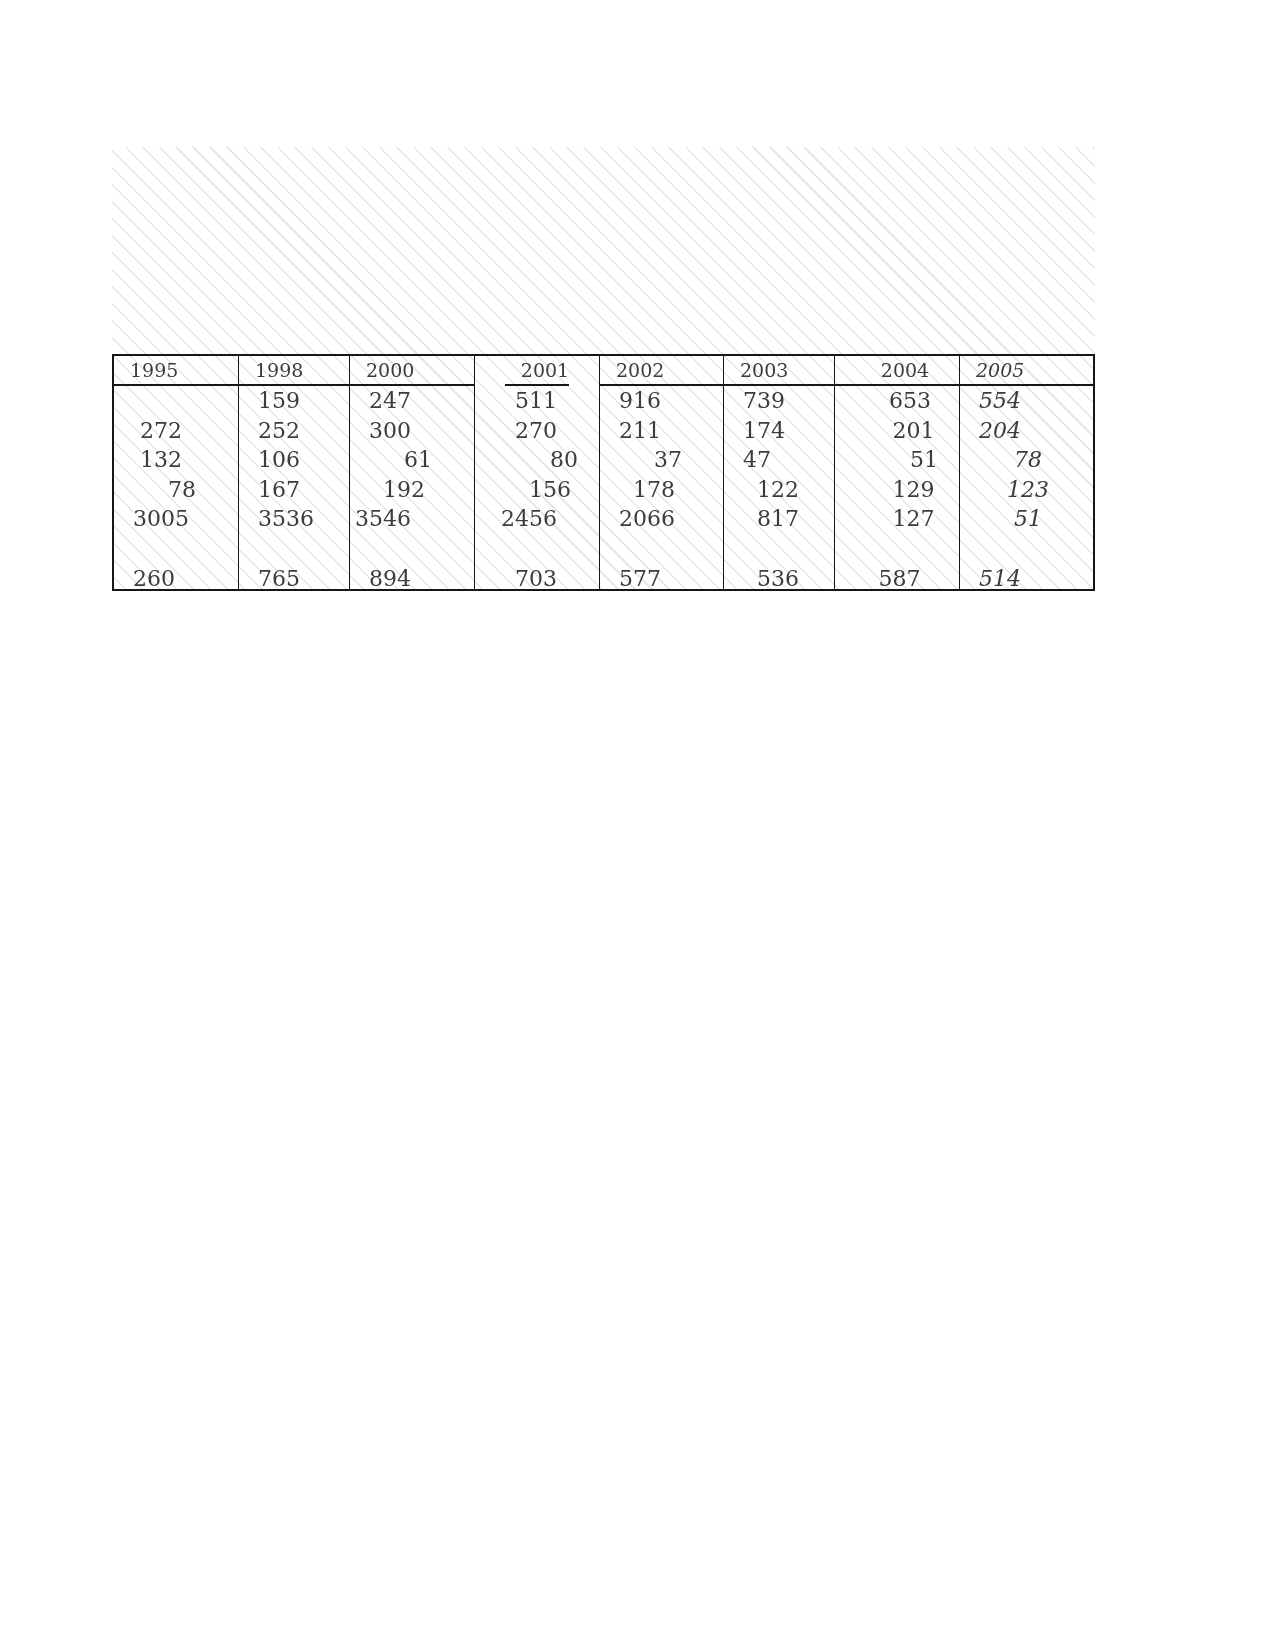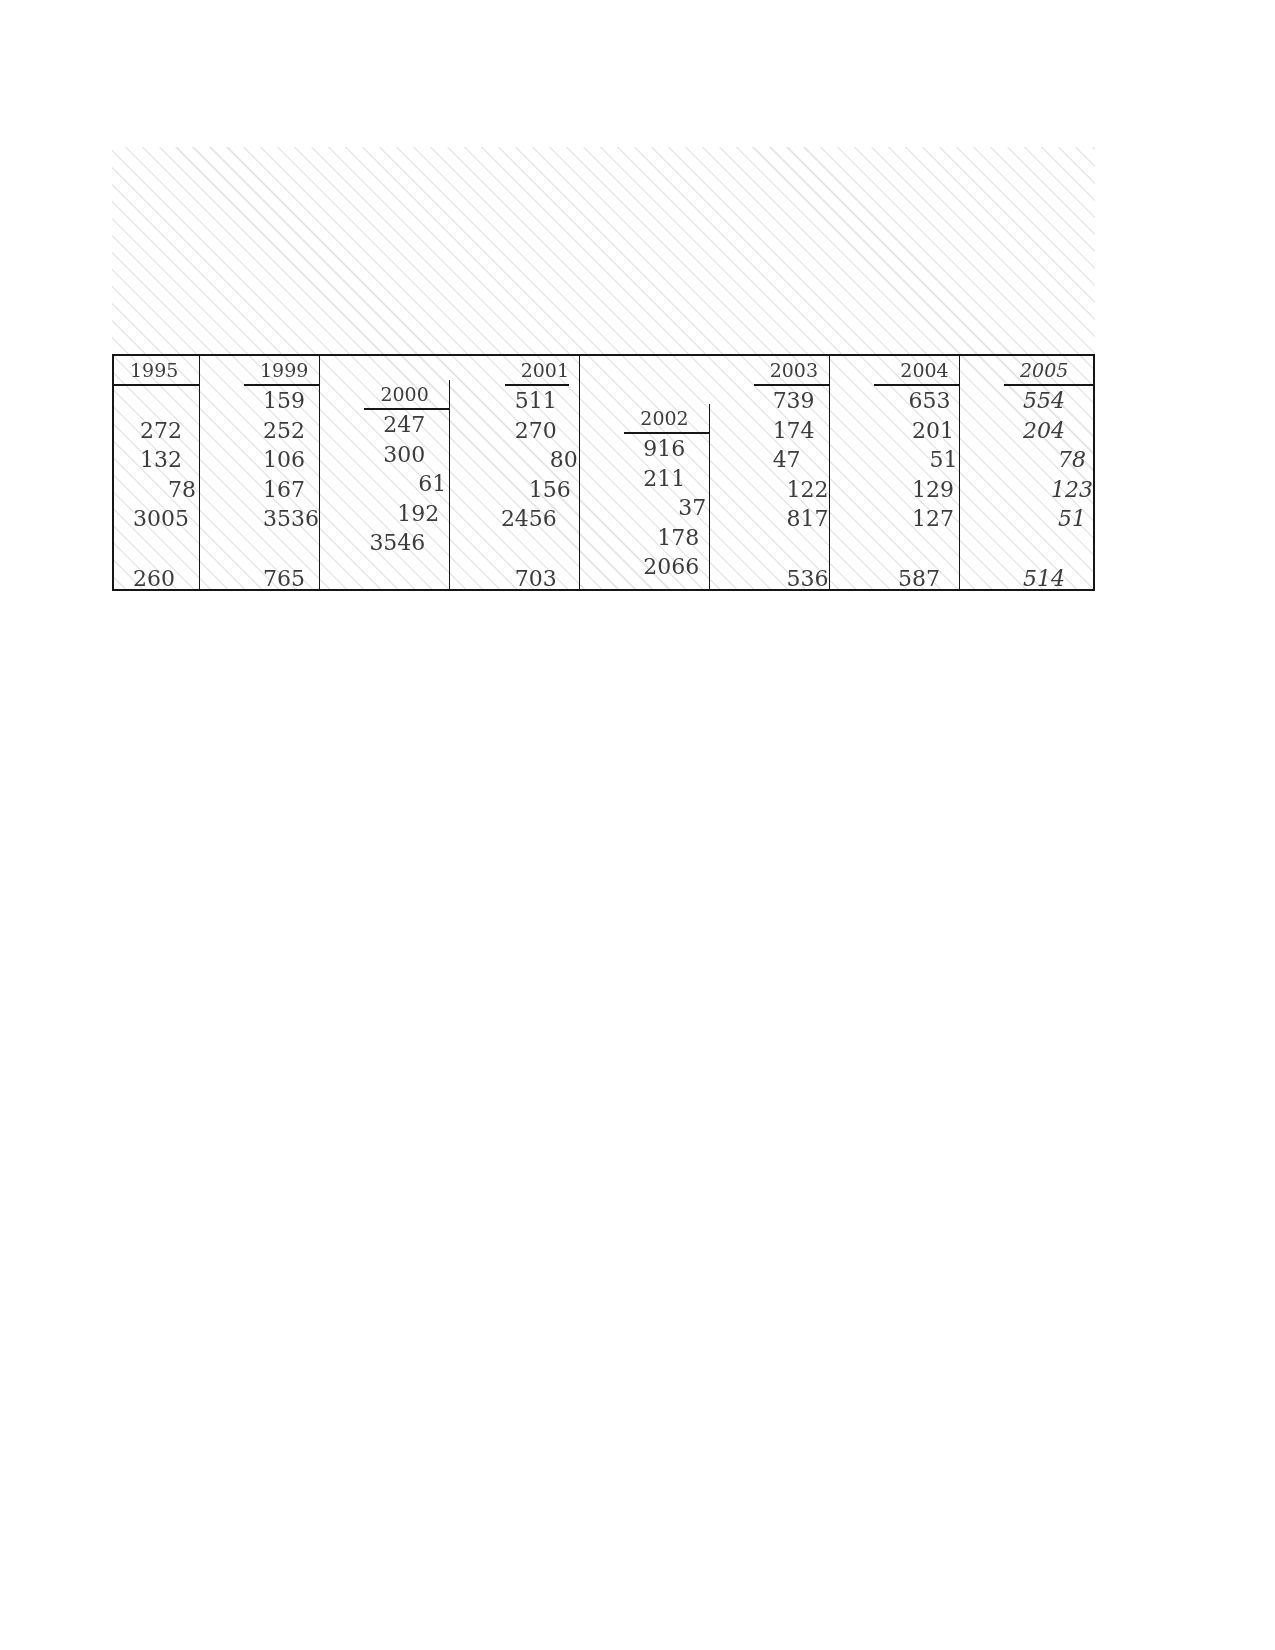--- a/index.html
+++ b/index.html
@@ -34,34 +34,33 @@
   .data-table {
     position: absolute;
     left: 112px;
     top: 354px;
     width: 983px;
     height: 237px;
     box-sizing: border-box;
     border: 2px solid #161616;
     display: flex;
     background: transparent;
-    gap: 44px;
   }
   .col {
     box-sizing: border-box;
     border-right: 1px solid #161616;
     display: flex;
     flex-direction: column;
   }
   .col:last-child { border-right: none; flex: 1; font-style: italic; }
   .col-w0 { width: 125px; }
   .col-w1 { width: 111px; }
-  .col-w2 { width: 125px; margin-top: 24px; }
+  .col-w2 { width: 125px; }
   .col-w3 { width: 125px; align-items: center; }
-  .col-w4 { width: 124px; margin-top: 48px; }
+  .col-w4 { width: 124px; }
   .col-w5 { width: 111px; }
   .col-w6 { width: 125px; text-align: center; }
   .head-cell {
     box-sizing: border-box;
     height: 30px;
     line-height: 28px;
     border-bottom: 2px solid #161616;
     padding-left: 16px;
     font-size: 19px;
     white-space: pre;
@@ -90,21 +89,21 @@
       <div class="body-cell">
    272
    132
        78
   3005
 
   260</div>
     </div>
 
     <div class="col col-w1">
-      <div class="head-cell">1999</div>
+      <div class="head-cell">1998</div>
       <div class="body-cell">  159
   252
   106
   167
   3536
 
   765</div>
     </div>
 
     <div class="col col-w2">

